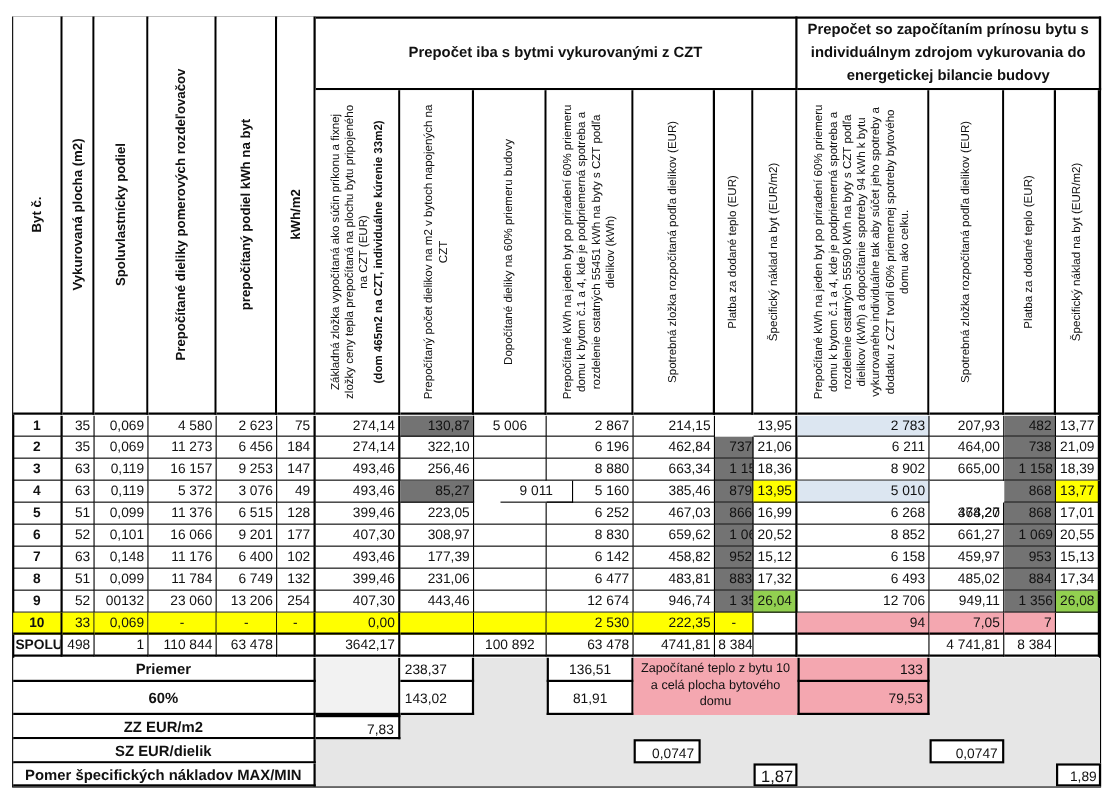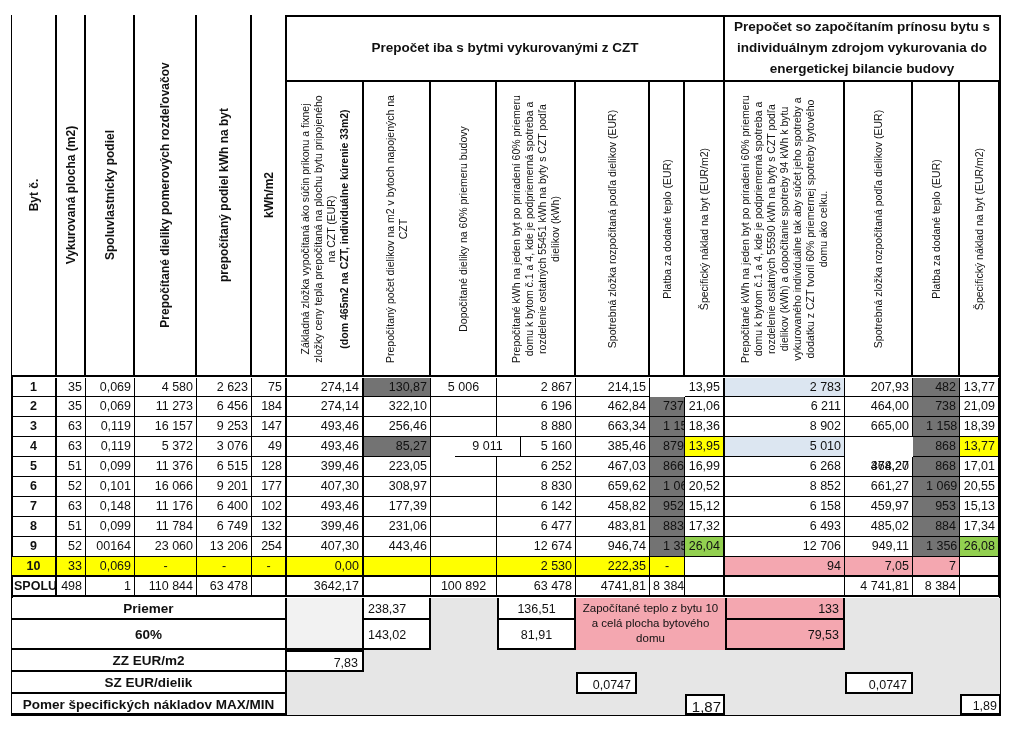--- a/index.html
+++ b/index.html
@@ -210,21 +210,21 @@
     <div class="cell r" style="left: 497px; top: 517px; width: 79px; height: 20px;">6 477</div>
     <div class="cell r" style="left: 576px; top: 517px; width: 74px; height: 20px;">483,81</div>
     <div class="cell r orange" style="left: 650px; top: 517px; width: 35px; height: 20px;">883</div>
     <div class="cell r" style="left: 685px; top: 517px; width: 40px; height: 20px; border-right: 2px solid rgb(0, 0, 0);">17,32</div>
     <div class="cell r" style="left: 725px; top: 517px; width: 120px; height: 20px;">6 493</div>
     <div class="cell r" style="left: 845px; top: 517px; width: 68px; height: 20px;">485,02</div>
     <div class="cell r orange" style="left: 913px; top: 517px; width: 47px; height: 20px;">884</div>
     <div class="cell r" style="left: 960px; top: 517px; width: 40px; height: 20px; border-right: 2px solid rgb(0, 0, 0);">17,34</div>
     <div class="cell c b" style="left: 12px; top: 537px; width: 45px; height: 20px; border-right: 2px solid rgb(0, 0, 0);">9</div>
     <div class="cell r" style="left: 57px; top: 537px; width: 29px; height: 20px;">52</div>
-    <div class="cell r" style="left: 86px; top: 537px; width: 49px; height: 20px;">00164</div>
+    <div class="cell r" style="left: 86px; top: 537px; width: 49px; height: 20px;">00132</div>
     <div class="cell r" style="left: 135px; top: 537px; width: 62px; height: 20px;">23 060</div>
     <div class="cell r" style="left: 197px; top: 537px; width: 55px; height: 20px;">13 206</div>
     <div class="cell r" style="left: 252px; top: 537px; width: 35px; height: 20px; border-right: 2px solid rgb(0, 0, 0);">254</div>
     <div class="cell r" style="left: 287px; top: 537px; width: 77px; height: 20px; border-right: 2px solid rgb(0, 0, 0);">407,30</div>
     <div class="cell r" style="left: 364px; top: 537px; width: 67px; height: 20px;">443,46</div>
     <div class="cell c" style="left: 431px; top: 537px; width: 66px; height: 20px;"></div>
     <div class="cell r" style="left: 497px; top: 537px; width: 79px; height: 20px;">12 674</div>
     <div class="cell r" style="left: 576px; top: 537px; width: 74px; height: 20px;">946,74</div>
     <div class="cell r orange" style="left: 650px; top: 537px; width: 35px; height: 20px;">1 354</div>
     <div class="cell r green" style="left: 685px; top: 537px; width: 40px; height: 20px; border-right: 2px solid rgb(0, 0, 0);">26,04</div>

